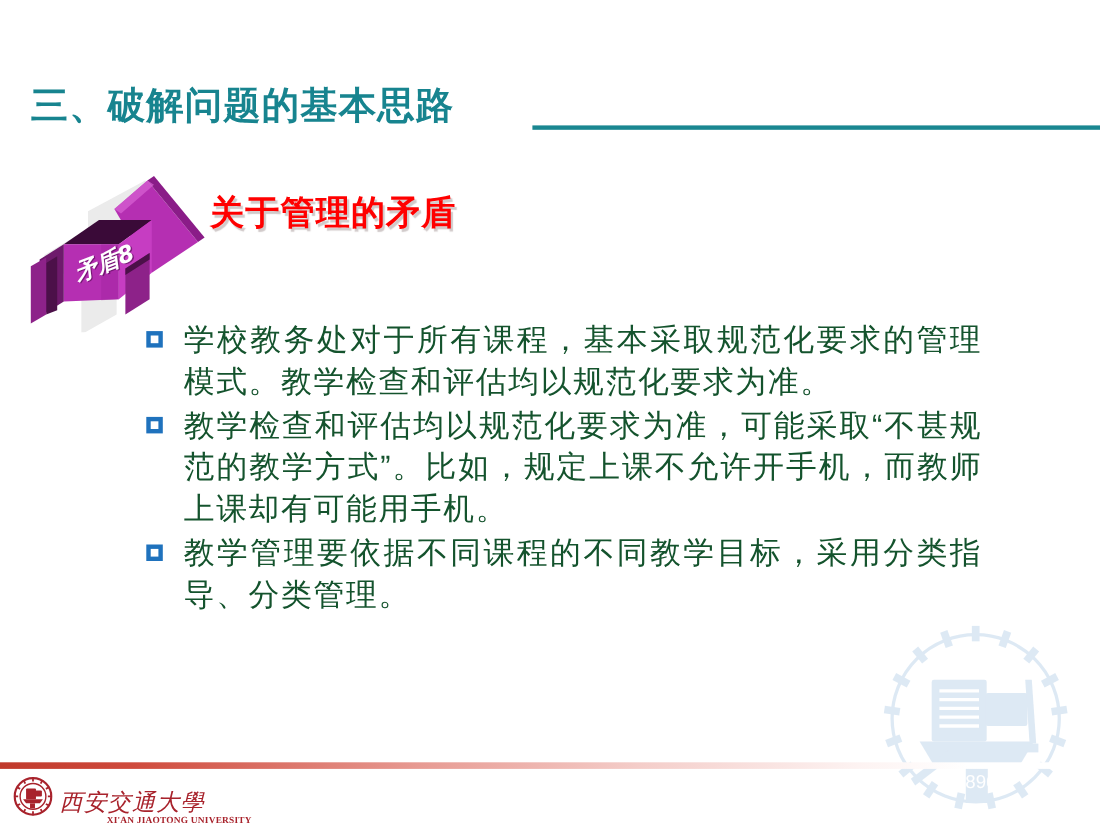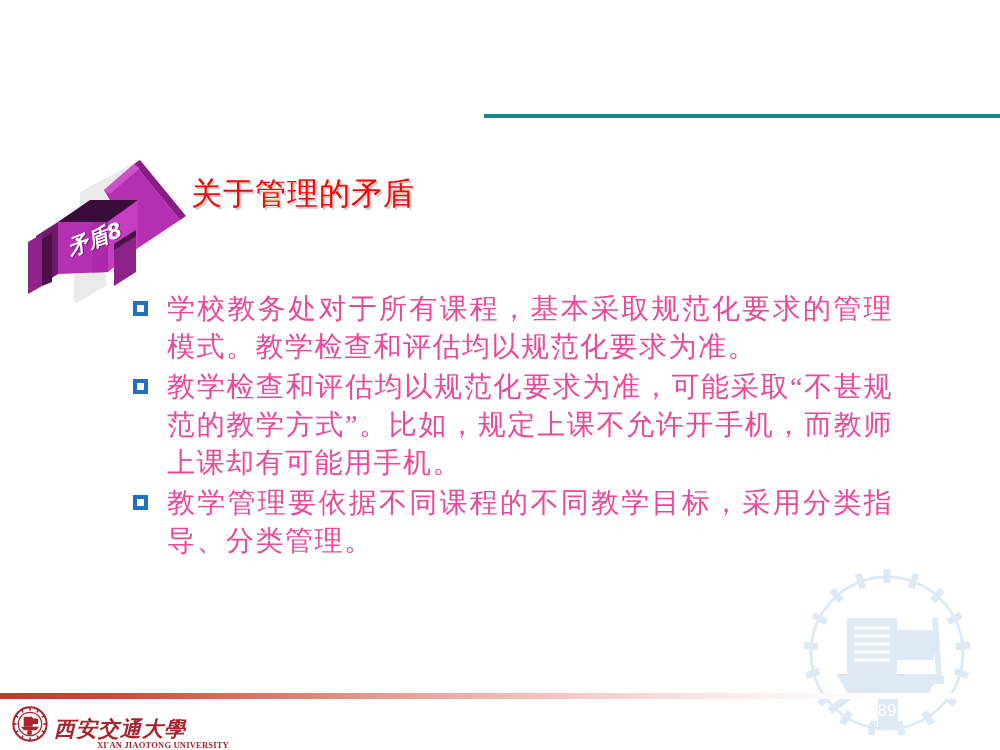--- a/index.html
+++ b/index.html
@@ -93,21 +93,21 @@
     pointer-events: none;
   }
 
   
   .sub-heading {
     position: absolute;
     left: 191px;
     top: 173px;
     font-family: "DejaVu Sans", "Liberation Sans", sans-serif;
     font-size: 31px;
-    font-weight: normal;
+    font-weight: bold;
     color: #ff0000;
     letter-spacing: 1px;
     white-space: nowrap;
     text-shadow: 2px 2px 1px rgba(120,100,100,0.35);
   }
 
   
   .body-list {
     position: absolute;
     left: 133px;
@@ -124,24 +124,24 @@
     width: 15px;
     height: 15px;
     box-sizing: border-box;
     border: 4px solid #1f72bd;
     background: #ffffff;
     margin-top: 11px;
     margin-right: 19px;
   }
   .bullet-text {
     flex: 1 1 auto;
-    font-family: Liberation Serif, serif;
+    font-family: Liberation Sans, sans-serif;
     font-size: 28px;
     line-height: 38px;
-    color: #ec4899;
+    color: #14532d;
     text-align: justify;
     text-justify: inter-character;
     letter-spacing: 1.5px;
     word-break: break-all;
   }
 
   
   .footer-rule {
     position: absolute;
     left: 0;
@@ -167,21 +167,21 @@
   }
   .logo-words {
     flex: 0 0 auto;
     display: flex;
     flex-direction: column;
     justify-content: center;
   }
   .logo-cn {
     font-family: "DejaVu Serif", "Liberation Serif", serif;
     font-size: 21px;
-    font-weight: bold;
+    font-weight: normal;
     font-style: italic;
     color: #a8232c;
     line-height: 22px;
     letter-spacing: 1px;
     white-space: nowrap;
     margin-top: 20px;
   }
   .logo-en {
     font-family: "Liberation Serif", serif;
     font-size: 8.5px;
@@ -234,20 +234,21 @@
       <line x1="62" y1="70" x2="98" y2="70"></line>
       <line x1="62" y1="78" x2="98" y2="78"></line>
       <line x1="62" y1="86" x2="98" y2="86"></line>
       <line x1="62" y1="94" x2="98" y2="94"></line>
       <line x1="62" y1="102" x2="98" y2="102"></line>
     </g>
     <text x="95" y="158" text-anchor="middle" fill="#ffffff" font-family="Liberation Sans, sans-serif" font-size="17">1896</text>
   </svg>
 
   <div class="title-row">
+    <div class="title-text">三、破解问题的基本思路</div>
     <div class="title-rule"></div>
   </div>
 
   <div class="arrow-badge">
     <svg width="172" height="150" viewBox="0 0 172 150" aria-hidden="true">
 
       <g opacity="0.18">
         <path d="M30 72 L70 48 L70 32 L122 4 L160 64 L118 90 L118 74 L96 88 L96 126 L64 144 L64 104 Z" fill="#8f8f8f" transform="translate(-8,8)"></path>
       </g>
 

